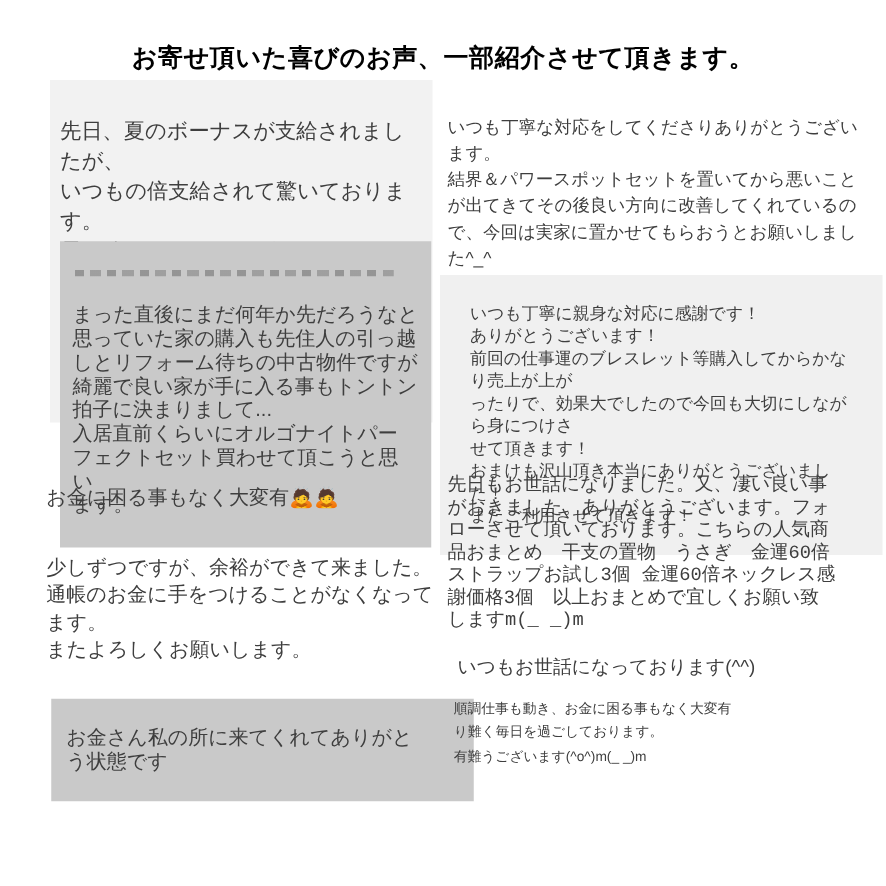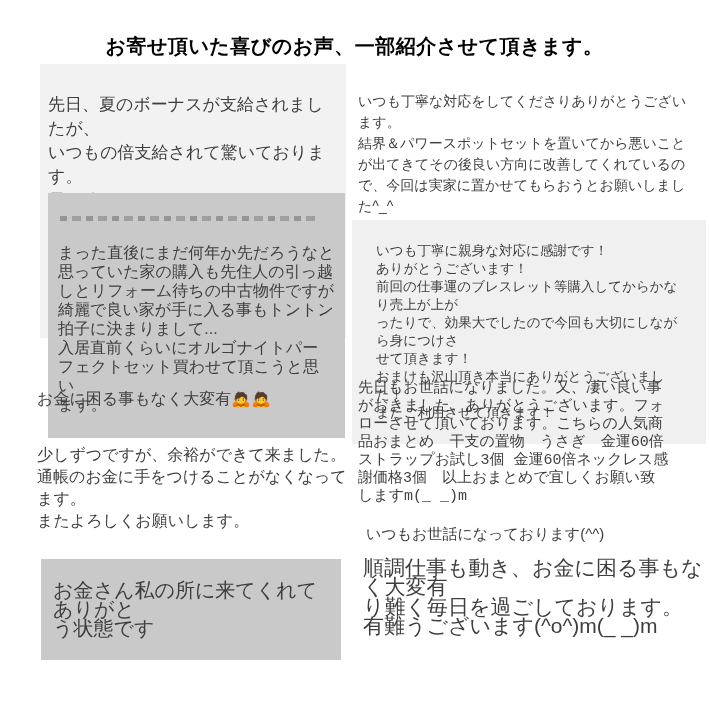--- a/index.html
+++ b/index.html
@@ -39,28 +39,28 @@
   .l2{top:193px;left:48px;width:297px;padding:3px 10px 5px 10px;font-size:16px;line-height:19px;}
   .clipped-line{
     height:5px;width:92%;margin:1px 0 3px 2px;
     background:repeating-linear-gradient(90deg,#6a6a6a 0 7px,transparent 7px 12px,#7d7d7d 12px 21px,transparent 21px 26px);
     opacity:.55;
   }
   .l3{top:366px;left:37px;width:320px;font-size:16px;line-height:22px;}
   .l3 .greeting{margin:0 0 12px 0;}
   .l3 .body{margin:0;white-space:pre-line;}
   .l4{top:458px;left:33px;width:311px;padding:4px 10px;font-size:17px;line-height:22px;}
-  .l5{top:559px;left:41px;width:300px;padding:3px 12px;font-size:20px;line-height:19px;}
+  .l5{top:559px;left:41px;width:338px;padding:3px 12px;font-size:16px;line-height:19px;}
 
   
   .r1{top:70px;left:358px;width:348px;font-size:14px;line-height:21px;}
   .r2{top:220px;left:352px;width:354px;padding:4px 24px;font-size:13.5px;line-height:18px;}
   .r3{top:362px;left:358px;width:346px;font-size:15px;line-height:18px;font-family:Liberation Mono, monospace;}
   .r4{top:505px;left:366px;width:330px;font-size:15px;line-height:19px;}
-  .r5{top:538px;left:363px;width:340px;font-size:21px;line-height:19.5px;}
+  .r5{top:538px;left:363px;width:340px;font-size:11px;line-height:19.5px;}
 
   p{margin:0;}
 </style>
 </head>
 <body>
 
 <div class="page">
 
   <h1 class="page-title">お寄せ頂いた喜びのお声、一部紹介させて頂きます。</h1>
 

